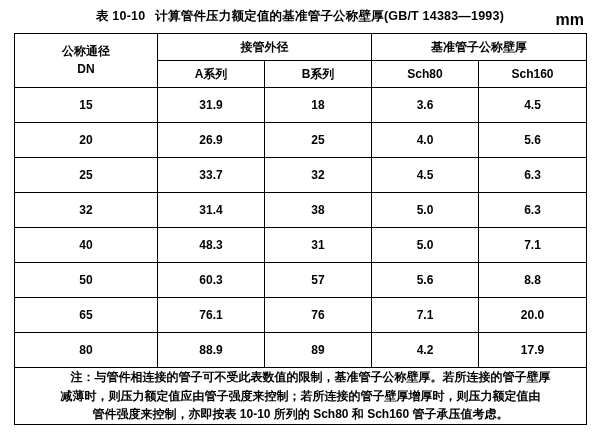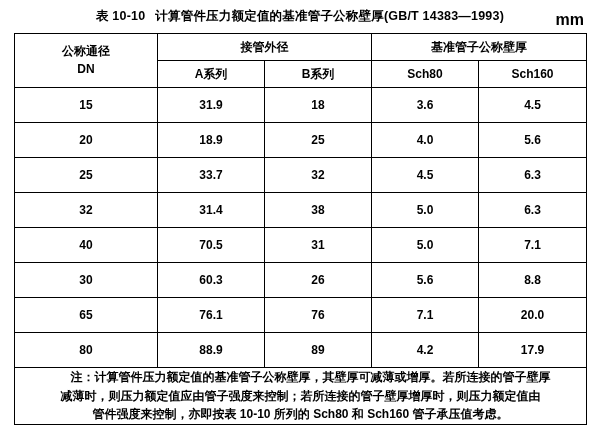--- a/index.html
+++ b/index.html
@@ -135,71 +135,71 @@
 
       <tr>
         <td class="data">15</td>
         <td class="data">31.9</td>
         <td class="data">18</td>
         <td class="data">3.6</td>
         <td class="data">4.5</td>
       </tr>
       <tr>
         <td class="data">20</td>
-        <td class="data">18.9</td>
+        <td class="data">26.9</td>
         <td class="data">25</td>
         <td class="data">4.0</td>
         <td class="data">5.6</td>
       </tr>
       <tr>
         <td class="data">25</td>
         <td class="data">33.7</td>
         <td class="data">32</td>
         <td class="data">4.5</td>
         <td class="data">6.3</td>
       </tr>
       <tr>
         <td class="data">32</td>
         <td class="data">31.4</td>
         <td class="data">38</td>
         <td class="data">5.0</td>
         <td class="data">6.3</td>
       </tr>
       <tr>
         <td class="data">40</td>
-        <td class="data">70.5</td>
+        <td class="data">48.3</td>
         <td class="data">31</td>
         <td class="data">5.0</td>
         <td class="data">7.1</td>
       </tr>
       <tr>
-        <td class="data">30</td>
+        <td class="data">50</td>
         <td class="data">60.3</td>
-        <td class="data">26</td>
+        <td class="data">57</td>
         <td class="data">5.6</td>
         <td class="data">8.8</td>
       </tr>
       <tr>
         <td class="data">65</td>
         <td class="data">76.1</td>
         <td class="data">76</td>
         <td class="data">7.1</td>
         <td class="data">20.0</td>
       </tr>
       <tr>
         <td class="data">80</td>
         <td class="data">88.9</td>
         <td class="data">89</td>
         <td class="data">4.2</td>
         <td class="data">17.9</td>
       </tr>
 
       <tr>
         <td class="note-cell" colspan="5">
-          <div><span class="note-indent"></span><span>注：计算管件压力额定值的基准管子公称壁厚，其壁厚可减薄或增厚。若所连接的管子壁厚</span></div>
+          <div><span class="note-indent"></span><span>注：与管件相连接的管子可不受此表数值的限制，基准管子公称壁厚。若所连接的管子壁厚</span></div>
           <div><span>减薄时，则压力额定值应由管子强度来控制；若所连接的管子壁厚增厚时，则压力额定值由</span></div>
           <div><span>管件强度来控制，亦即按表 10-10 所列的 Sch80 和 Sch160 管子承压值考虑。</span></div>
         </td>
       </tr>
     </tbody>
   </table>
 
 </div>
 
 </body></html>

